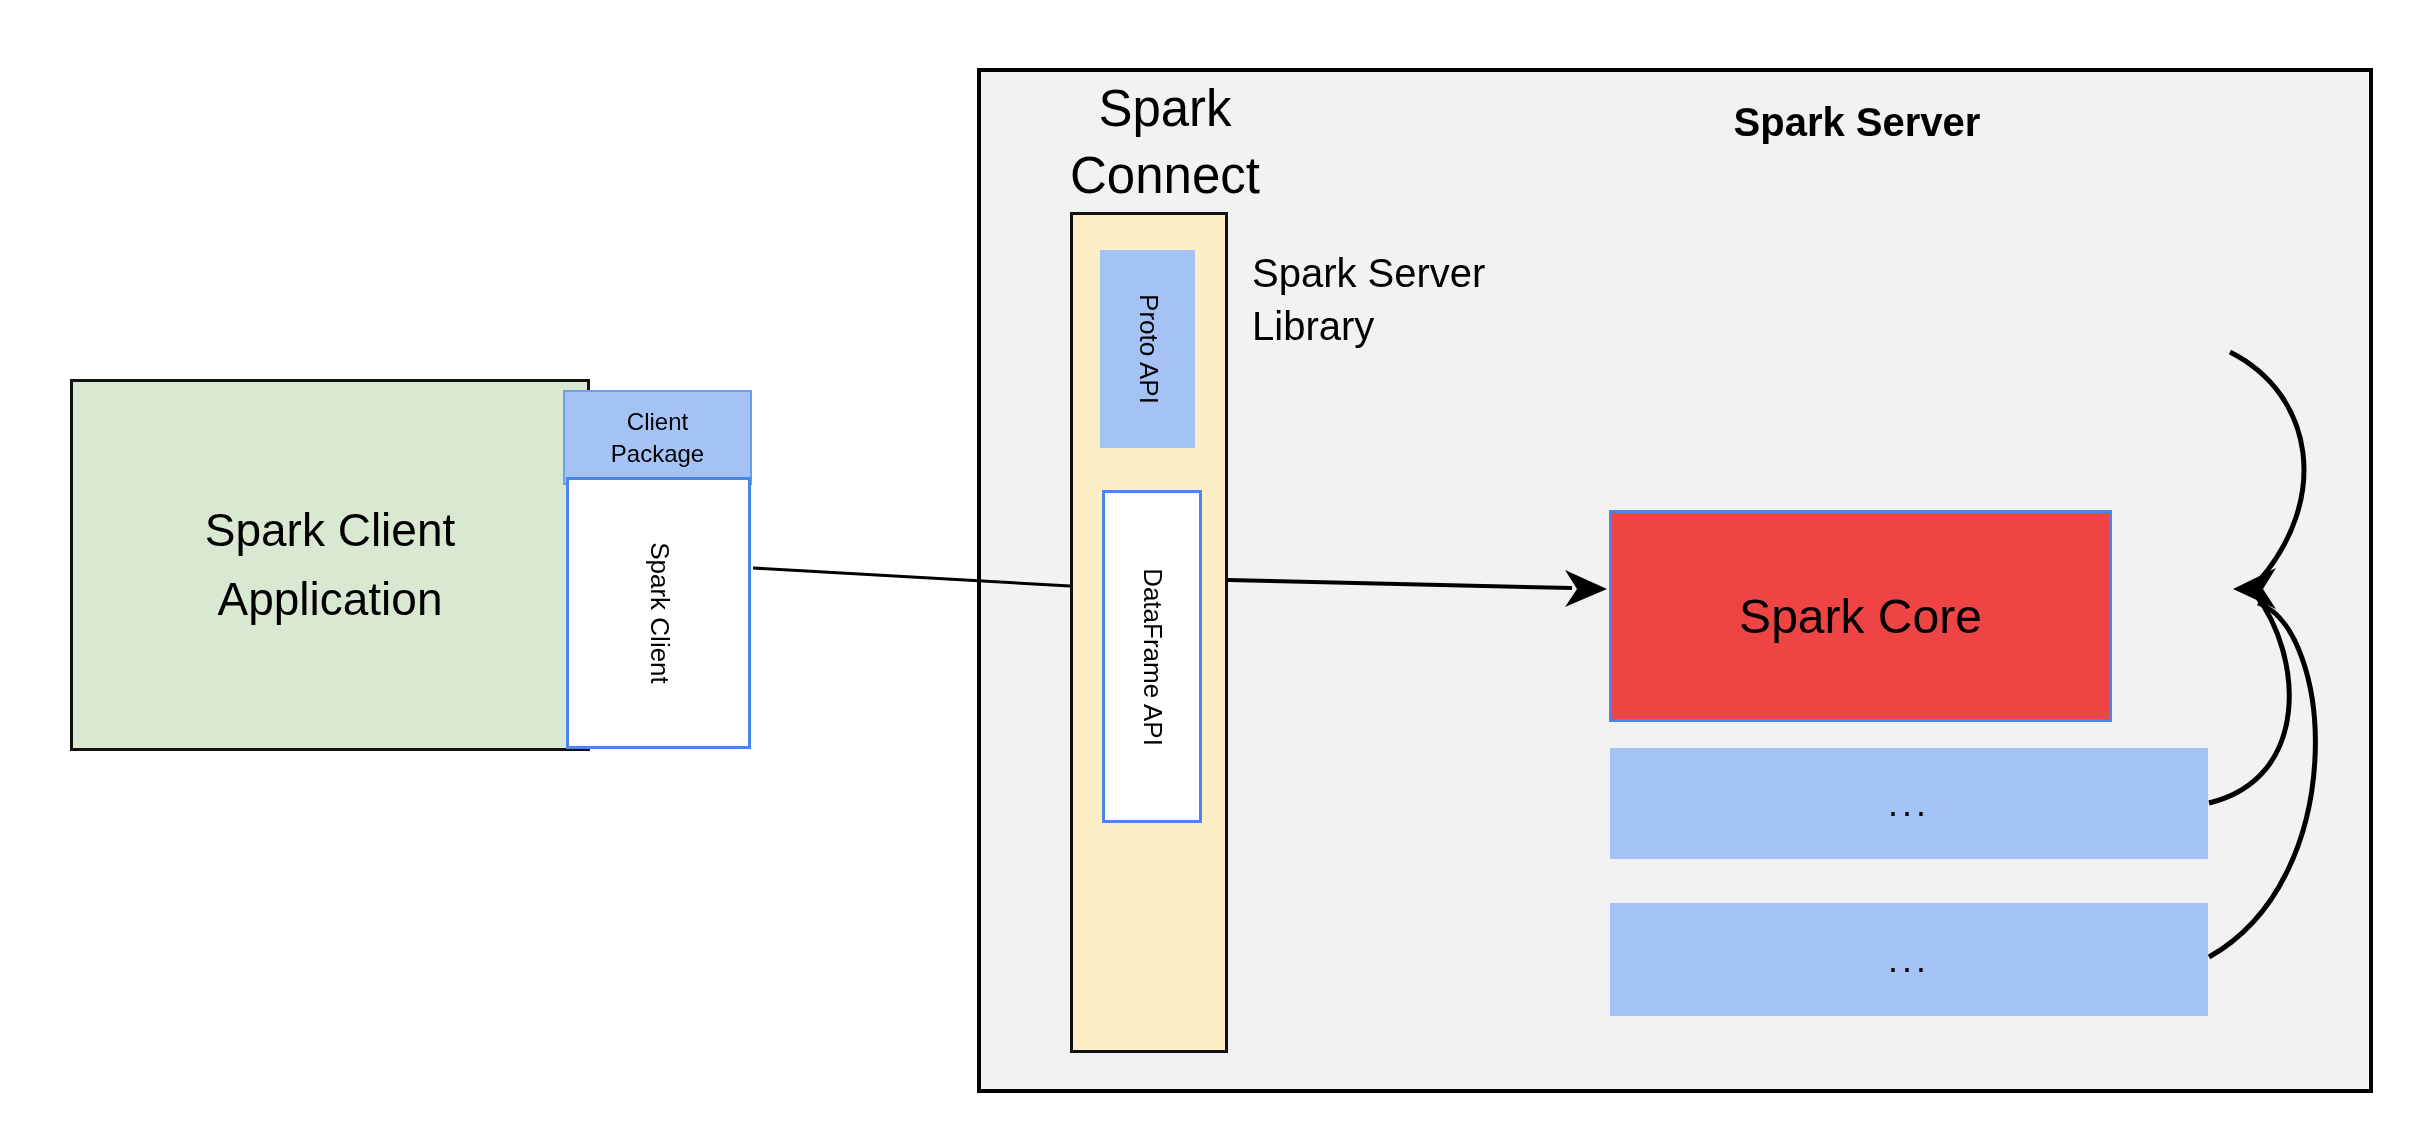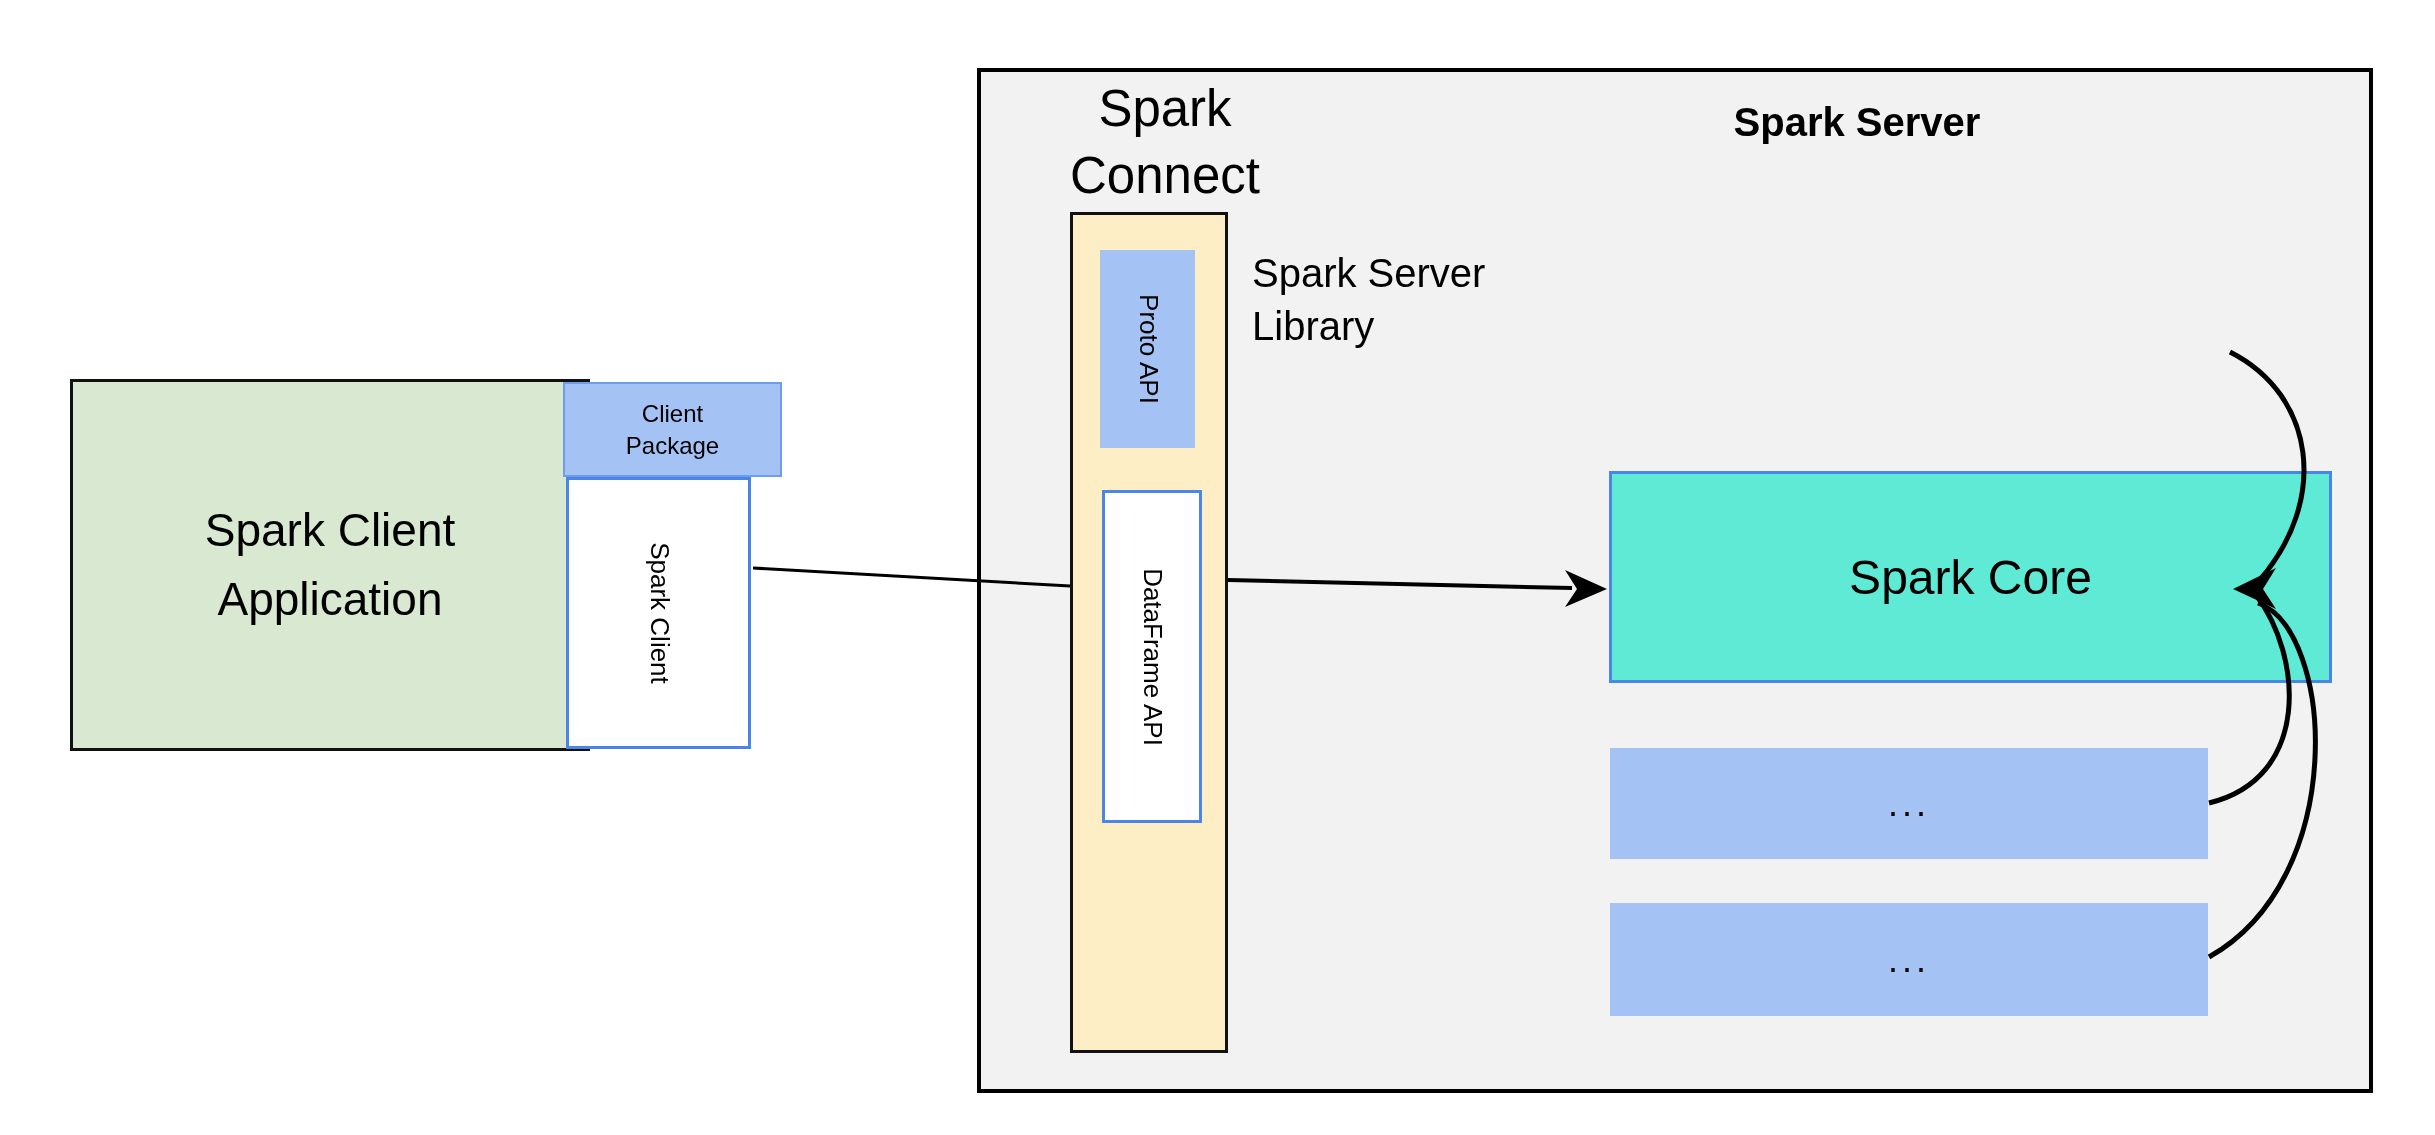--- a/index.html
+++ b/index.html
@@ -11,36 +11,36 @@
     position:relative; width:2435px; height:1135px; background:#ffffff;
     font-family:"Liberation Sans", sans-serif; color:#000; overflow:hidden;
   }
   .box{position:absolute; box-sizing:border-box; display:flex; align-items:center; justify-content:center;}
   .lbl{white-space:pre-line; text-align:center;}
 
   .gray-box{left:977px; top:68px; width:1396px; height:1025px; background:var(--gray); border:4px solid var(--line);}
   .green-box{left:70px; top:379px; width:520px; height:372px; background:var(--green); border:3px solid #111;}
   .green-box .lbl{font-size:46px; line-height:1.5;}
 
-  .client-package{left:563px; top:382px; width:219px; height:95px; background:var(--blue); border:2px solid var(--pkg-border);justify-content:center;}
+  .client-package{left:563px; top:390px; width:189px; height:95px; background:var(--blue); border:2px solid var(--pkg-border);justify-content:center;}
   .client-package .lbl{font-size:24px; line-height:1.32;}
 
   .spark-client-box{left:566px; top:477px; width:185px; height:272px; background:#ffffff; border:3px solid var(--core-border);}
   .vtext{position:absolute; left:50%; top:50%; transform:translate(-50%,-50%) rotate(90deg); white-space:nowrap; font-size:26px;}
 
   .connect-title{position:absolute; left:1000px; top:75px; width:330px; text-align:center; font-size:51px; line-height:1.32; white-space:pre-line;}
   .yellow-box{left:1070px; top:212px; width:158px; height:841px; background:var(--yellow); border:3px solid #111;}
   .proto-box{left:1100px; top:250px; width:95px; height:198px; background:var(--blue);}
   .dataframe-box{left:1102px; top:490px; width:100px; height:333px; background:#ffffff; border:3px solid var(--core-border);}
   .server-lib-label{position:absolute; left:1252px; top:247px; font-size:40px; line-height:1.32; white-space:pre-line; text-align:left;}
 
   .server-title{position:absolute; left:1547px; top:100px; width:620px; text-align:center; font-size:40px; font-weight:bold;}
   .plugin-box{left:1610px; top:278px; width:620px; height:150px; background:var(--blue);}
   .plugin-box .lbl{font-size:42px;}
-  .core-box{left:1609px; top:471px; width:723px; height:212px; background:#5eead4; border:3px solid var(--core-border);}
+  .core-box{left:1609px; top:510px; width:503px; height:212px; background:#ef4444; border:3px solid var(--core-border);}
   .core-box .lbl{font-size:48px;}
   .more-box-1{left:1610px; top:748px; width:598px; height:111px; background:var(--blue);}
   .more-box-2{left:1610px; top:903px; width:598px; height:113px; background:var(--blue);}
   .more-box-1 .lbl,.more-box-2 .lbl{font-size:36px; letter-spacing:4px;}
 
   svg.arrows{position:absolute; left:0; top:0; pointer-events:none;}
   .stroke{stroke:var(--line); fill:none;}
 </style>
 </head>
 <body>

